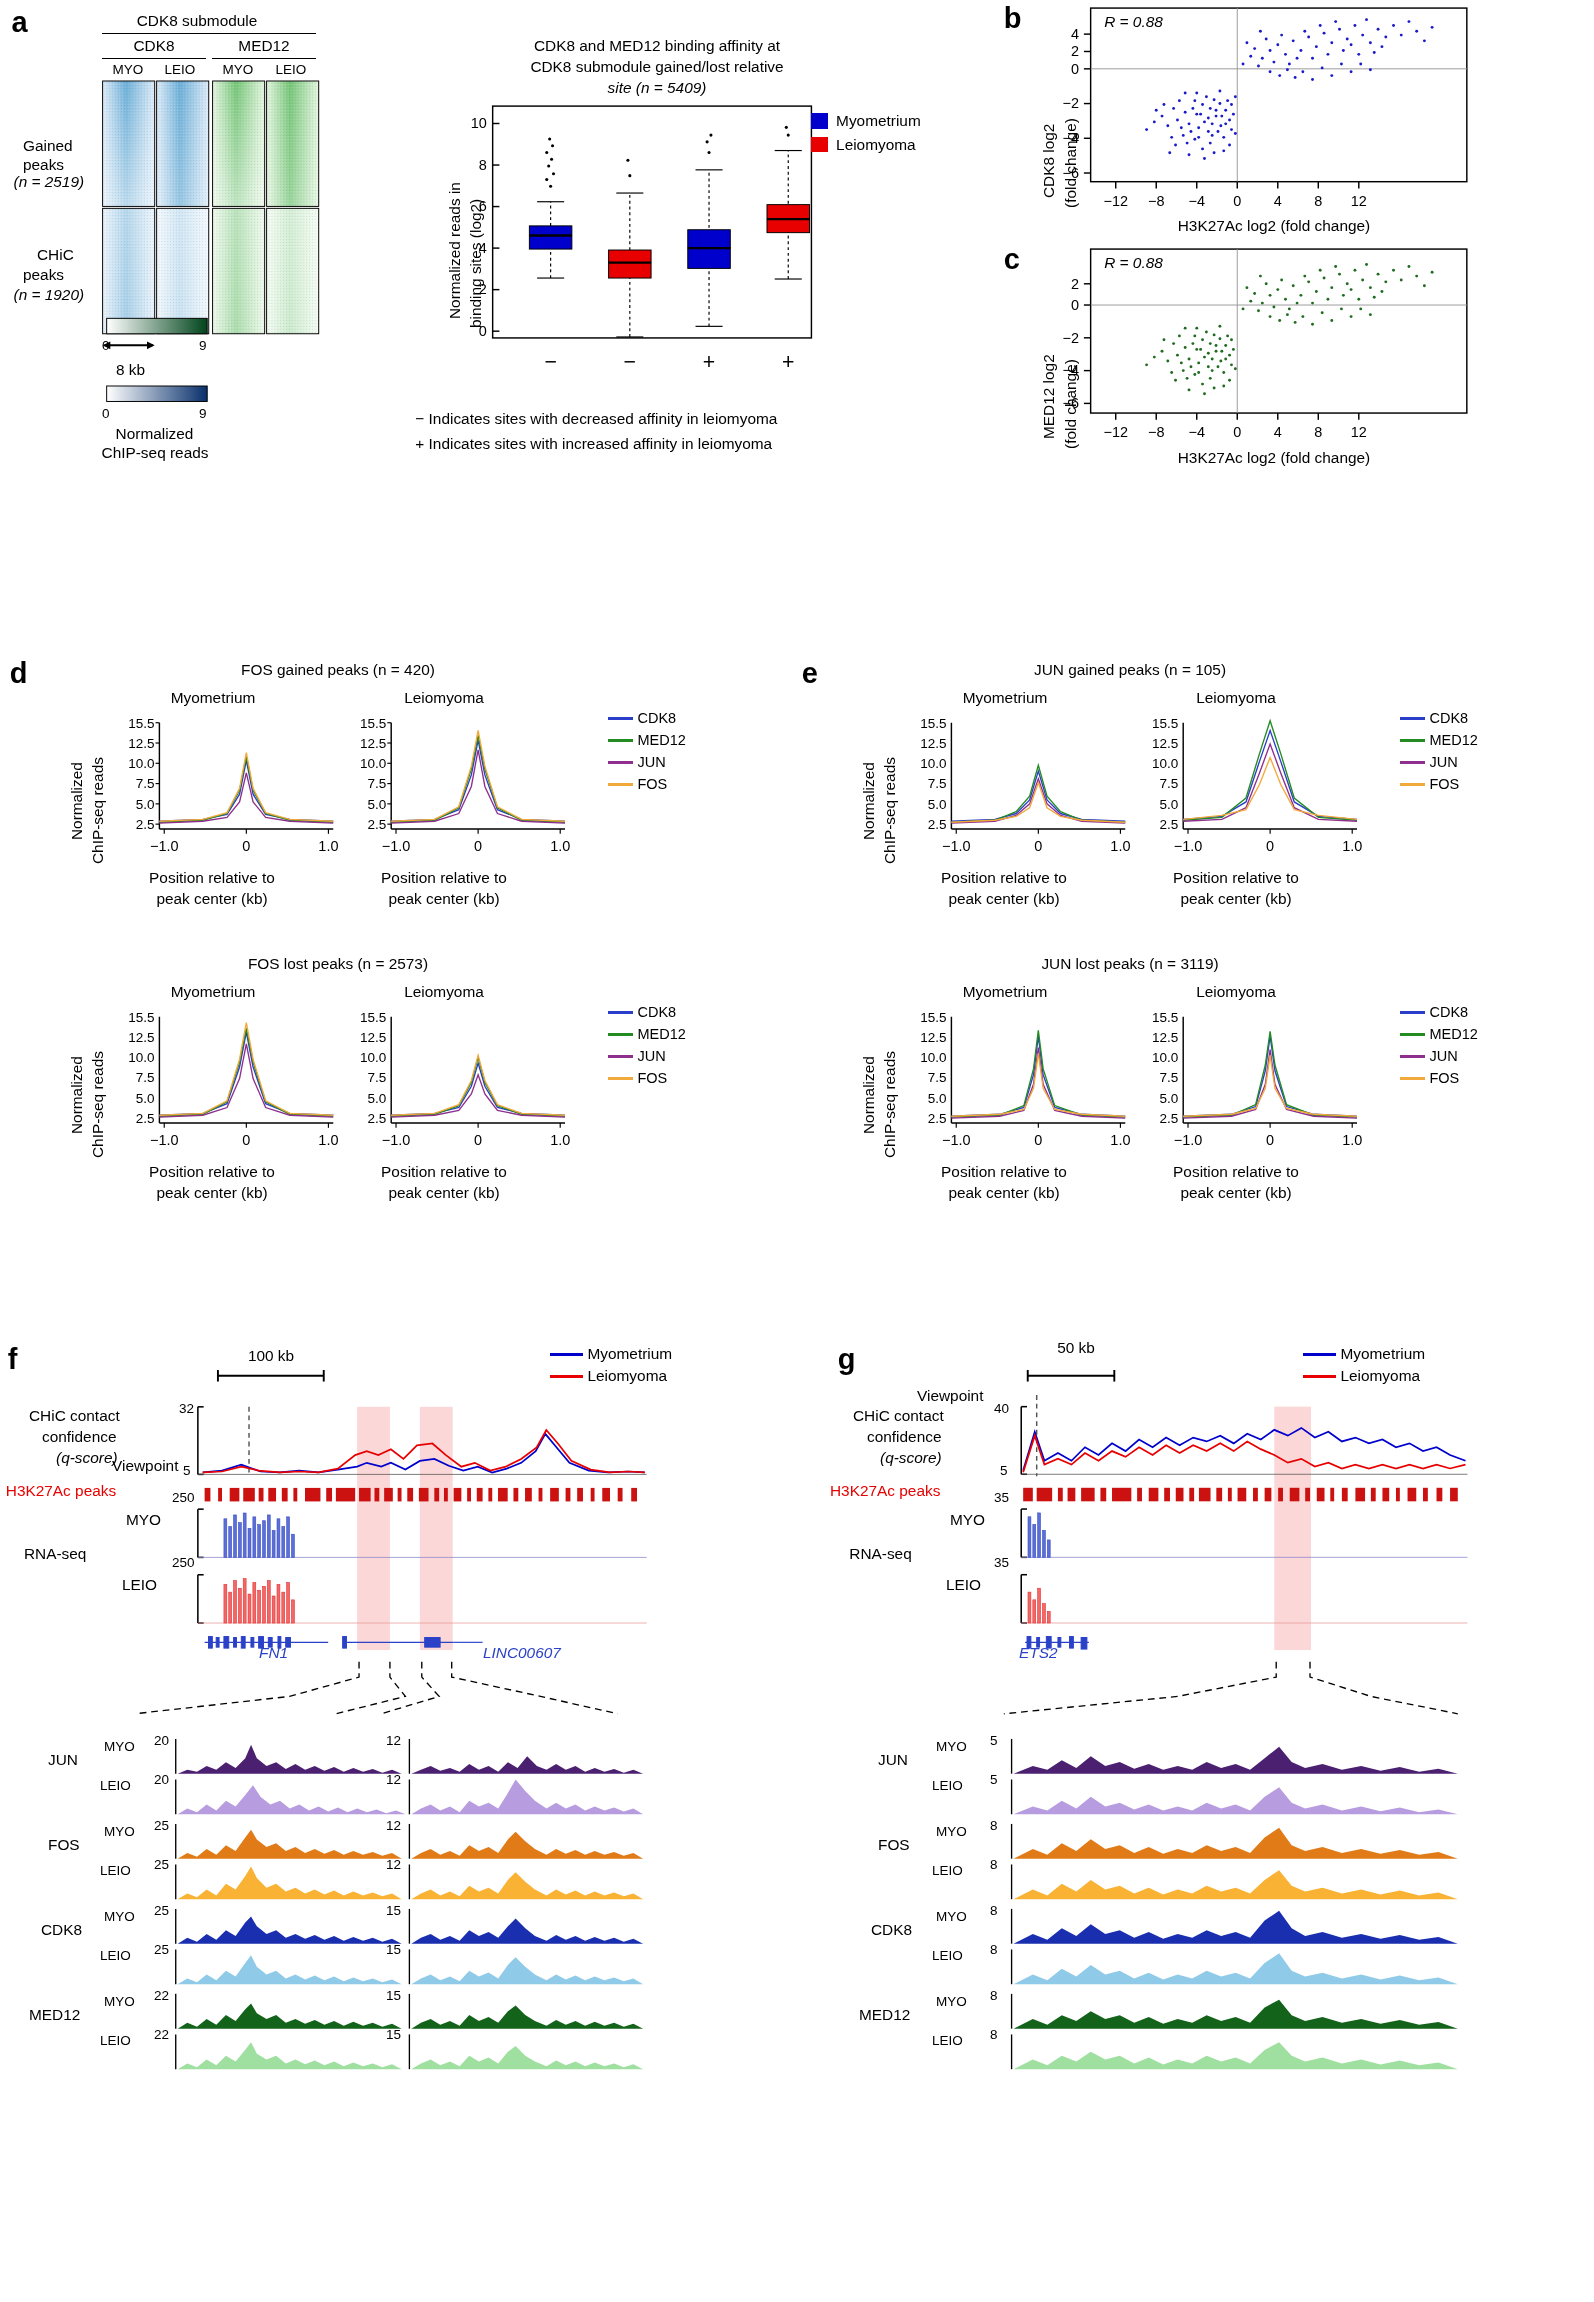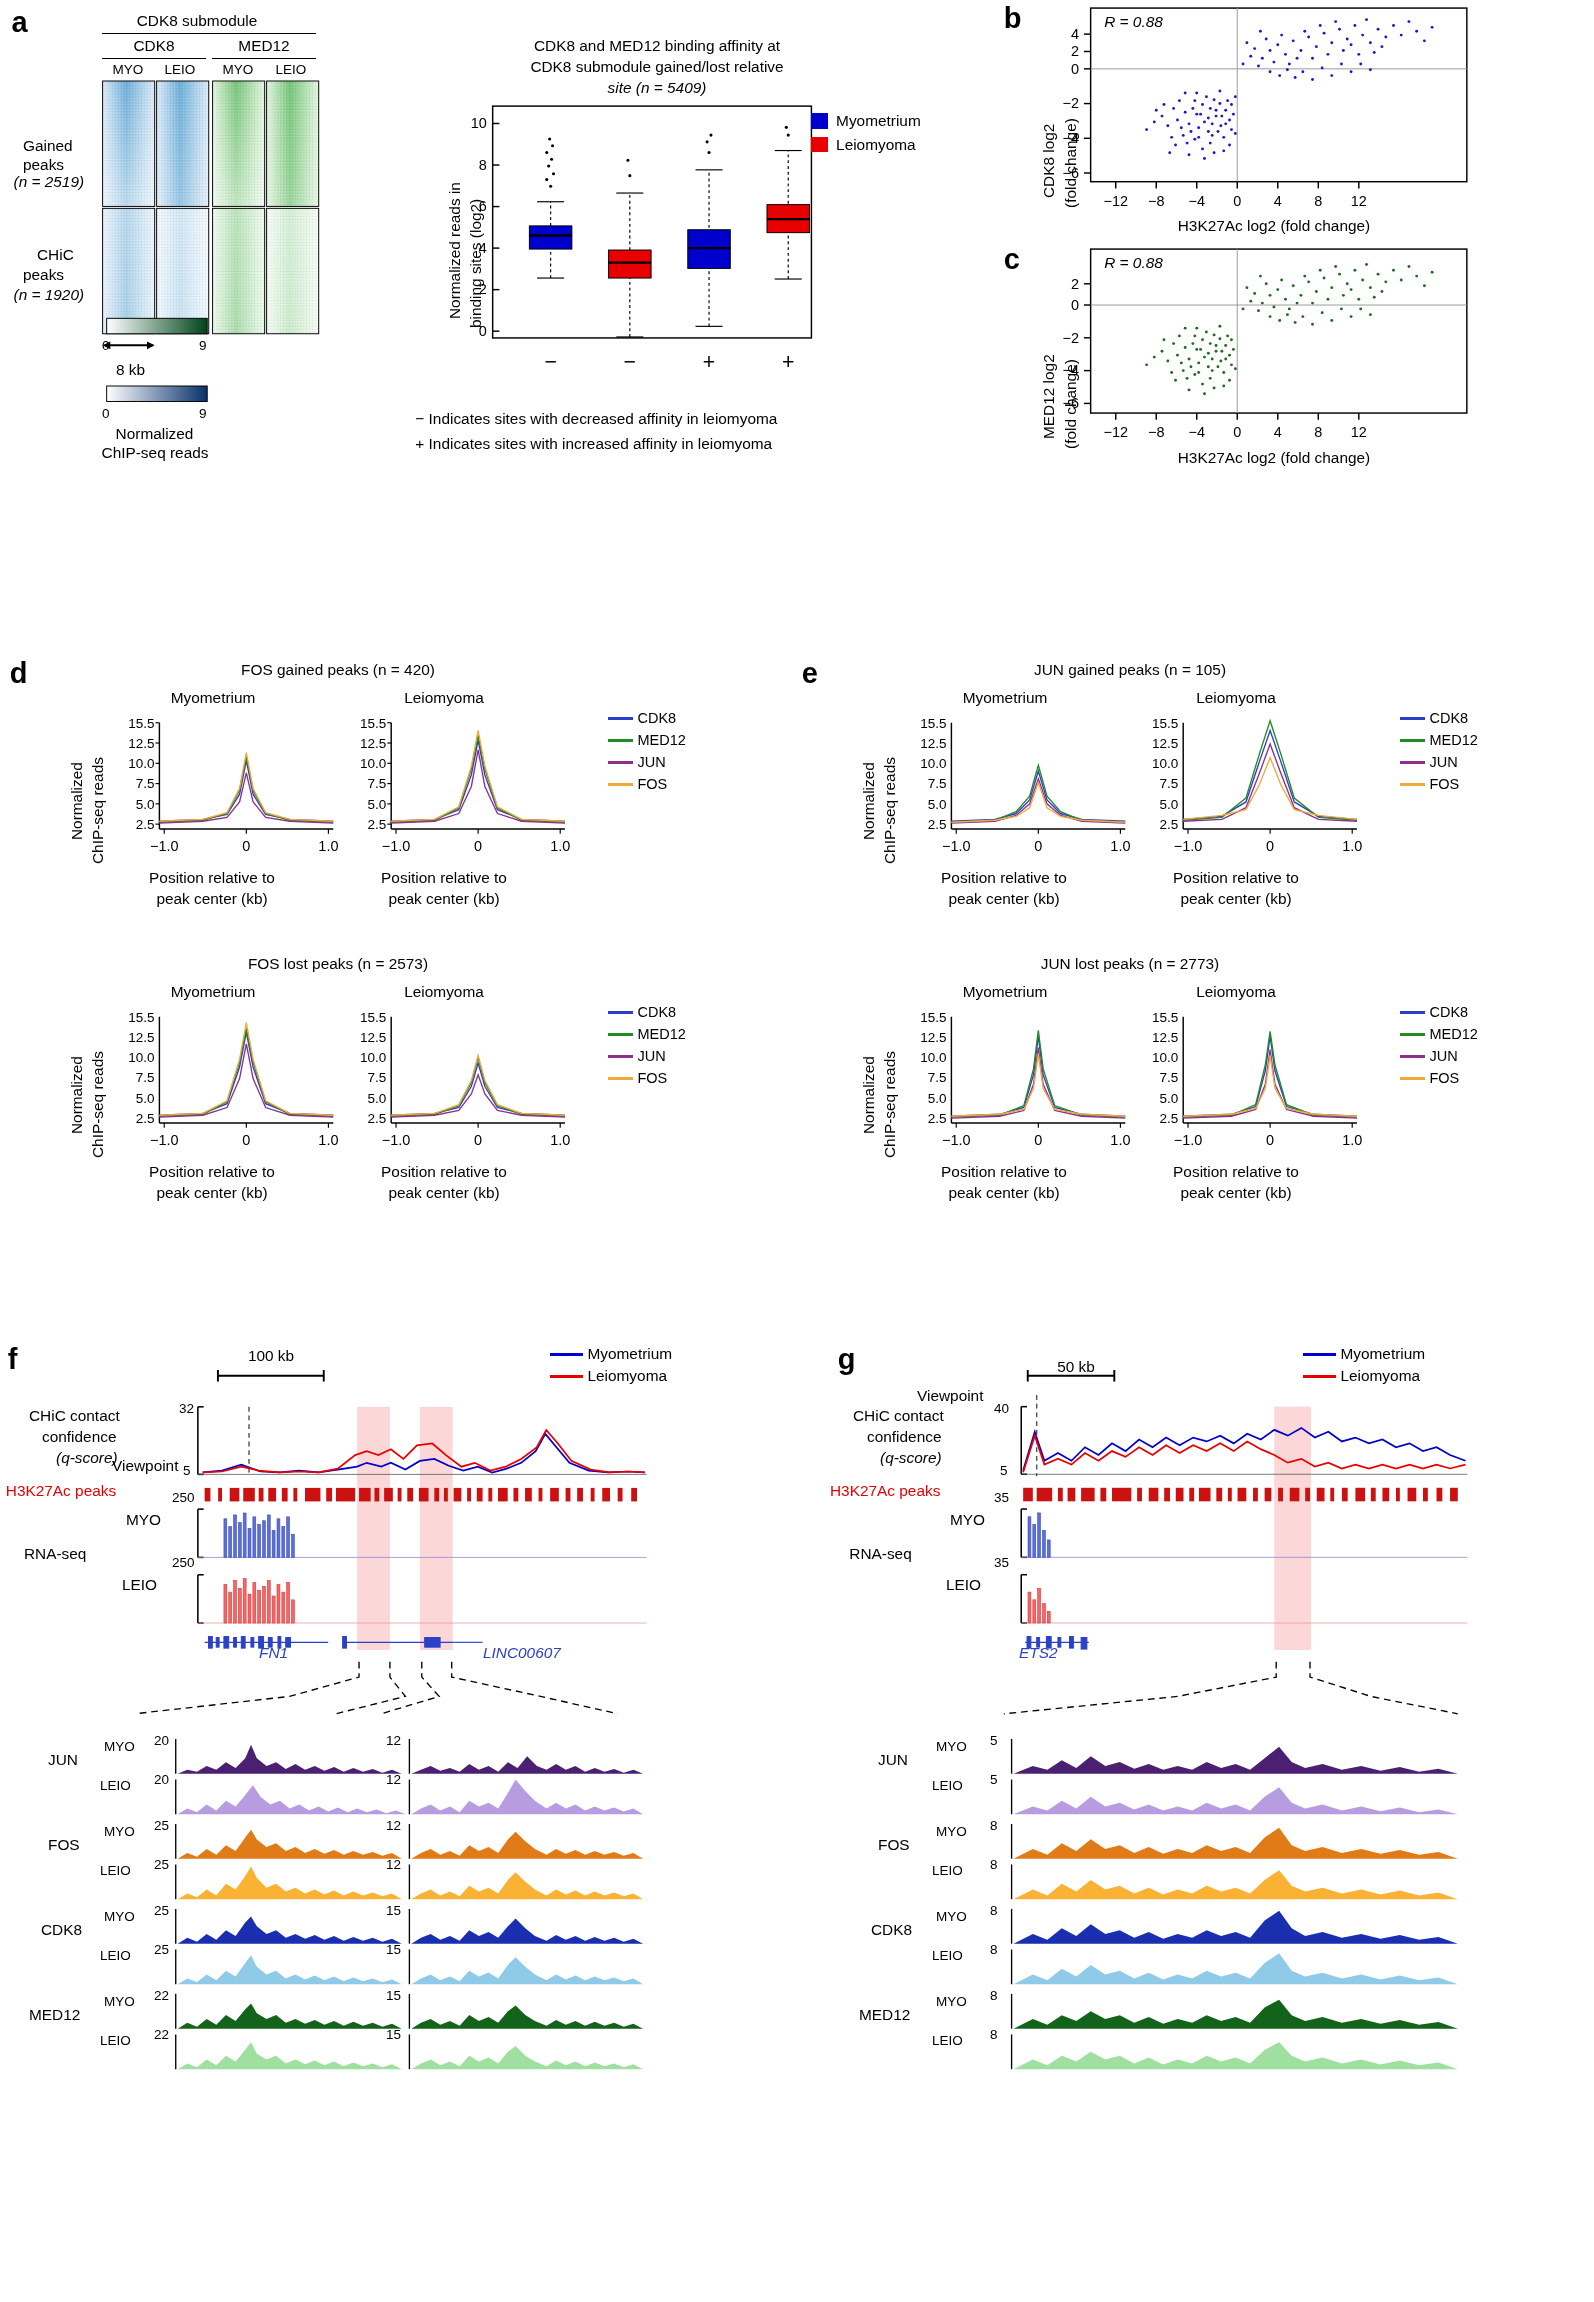--- a/index.html
+++ b/index.html
@@ -830,21 +830,21 @@
 
   <div style="position:absolute;left:608px;top:62px;">
     <div style="margin-bottom:3.9px;"><span class="legendline" style="background:#2b3ec9;"></span> <span style="font-size:14.5px;">CDK8</span></div>
     <div style="margin-bottom:3.9px;"><span class="legendline" style="background:#228B22;"></span> <span style="font-size:14.5px;">MED12</span></div>
     <div style="margin-bottom:3.9px;"><span class="legendline" style="background:#8e2f8e;"></span> <span style="font-size:14.5px;">JUN</span></div>
     <div><span class="legendline" style="background:#f2a93b;"></span> <span style="font-size:14.5px;">FOS</span></div>
   </div>
 </div>
 
 <div class="fig" style="left:792px;top:941px;width:801px;height:251px;">
-  <div class="tc" style="left:135px;top:13.5px;width:406px;">JUN lost peaks (n = 2773)</div>
+  <div class="tc" style="left:135px;top:13.5px;width:406px;">JUN lost peaks (n = 3119)</div>
   <div class="t vert" style="left:68px;top:193px;transform:rotate(-90deg);">Normalized</div>
   <div class="t vert" style="left:89px;top:217px;transform:rotate(-90deg);">ChIP-seq reads</div>
   <div class="tc" style="left:126px;top:42px;width:174px;">Myometrium</div>
   <div class="tc" style="left:357px;top:42px;width:174px;">Leiomyoma</div>
 
   <svg width="734" height="174" style="position:absolute;left:58px;top:66px;" viewBox="0 0 760 180">
     <g>
       <line x1="105" y1="10" x2="105" y2="120" stroke="#000" stroke-width="1.5"></line>
       <line x1="105" y1="120" x2="285" y2="120" stroke="#000" stroke-width="1.5"></line>
       <g font-size="14" font-family="Liberation Sans" text-anchor="end">
@@ -1139,21 +1139,21 @@
       <path d="M184,344 L194,338 L204,342 L214,334 L224,340 L234,330 L244,336 L254,324 L260,316 L266,328 L276,334 L286,330 L296,338 L306,334 L316,339 L326,335 L336,340 L346,336 L356,341 L366,337 L376,341 L386,338 L396,342 L406,339 L416,344 Z" fill="#9fdf9f"></path>
       <path d="M426,302 L436,296 L446,292 L456,298 L466,294 L476,299 L486,288 L496,294 L506,290 L516,296 L526,284 L534,278 L544,288 L554,294 L566,299 L576,293 L586,298 L596,294 L606,299 L616,295 L626,299 L636,296 L646,300 L656,297 L666,302 Z" fill="#14631b"></path>
       <path d="M426,344 L436,338 L446,334 L456,340 L466,336 L476,341 L486,330 L496,336 L506,332 L516,338 L526,326 L534,320 L544,330 L554,336 L566,341 L576,335 L586,340 L596,336 L606,341 L616,337 L626,341 L636,338 L646,342 L656,339 L666,344 Z" fill="#9fdf9f"></path>
     </svg>
   </div>
 </div>
 
 <div class="fig" style="left:830px;top:1337px;width:763px;height:966px;">
   <div class="panel-letter" style="position:absolute;left:7.7px;top:5.8px;">g</div>
 
-  <div class="tc" style="left:183px;top:21px;width:126px;">50 kb</div>
+  <div class="tc" style="left:183px;top:2px;width:126px;">50 kb</div>
   <svg width="193" height="15.4" style="position:absolute;left:183px;top:33px;" viewBox="0 0 200 16">
     <line x1="15" y1="6" x2="105" y2="6" stroke="#000" stroke-width="2"></line>
     <line x1="15" y1="0" x2="15" y2="12" stroke="#000" stroke-width="2"></line>
     <line x1="105" y1="0" x2="105" y2="12" stroke="#000" stroke-width="2"></line>
   </svg>
 
   <div style="position:absolute;left:473px;top:7.7px;">
     <div style="margin-bottom:3.9px;"><span class="legendline" style="background:#0000cc;width:33px;height:2.9px;"></span> <span style="font-size:15.4px;">Myometrium</span></div>
     <div><span class="legendline" style="background:#e80000;width:33px;height:2.9px;"></span> <span style="font-size:15.4px;">Leiomyoma</span></div>
   </div>

